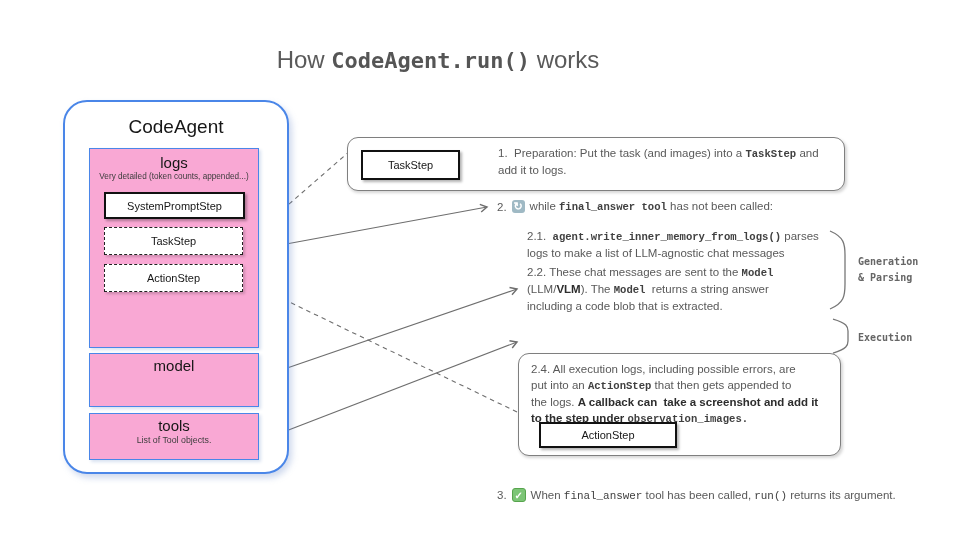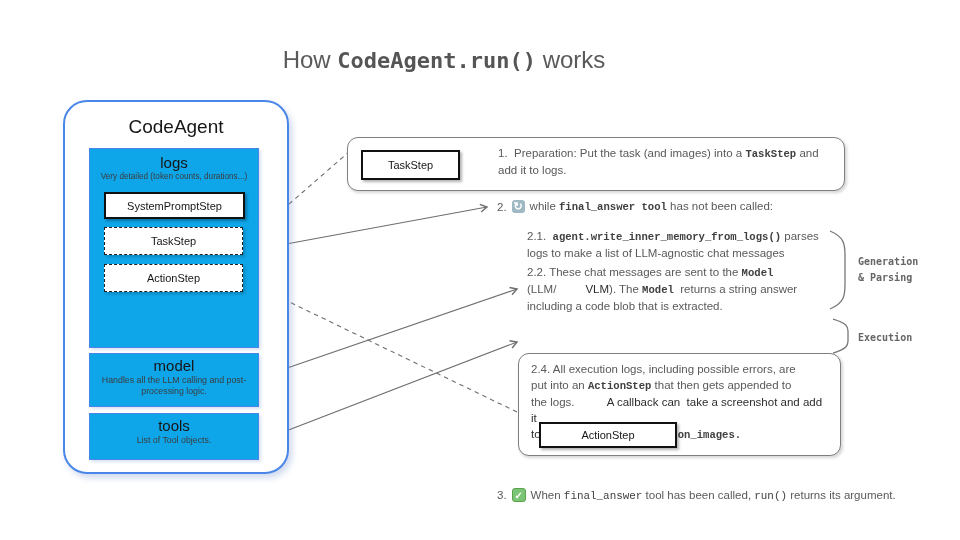--- a/index.html
+++ b/index.html
@@ -1,28 +1,28 @@
 <!DOCTYPE html>
 <html><head>
 <meta charset="utf-8">
 <style>
   html,body{margin:0;padding:0;background:#ffffff;}
   .canvas{position:relative;width:960px;height:540px;background:#fff;overflow:hidden;
           font-family:"Liberation Sans",sans-serif;color:#595959;}
   .abs{position:absolute;}
   
-  .page-title{position:absolute;left:18px;top:46px;width:852px;text-align:center;
+  .page-title{position:absolute;left:12px;top:46px;width:852px;text-align:center;
               font-size:24px;color:#5a5a5a;white-space:pre;}
   .title-code{font-family:"DejaVu Sans Mono",monospace;font-weight:bold;font-size:22px;color:#555;}
   
   .codeagent{left:63px;top:100px;width:222px;height:370px;border:2px solid #4a86e8;
              border-radius:24px;background:#fff;box-shadow:3px 4px 6px rgba(120,150,205,.35);}
   .ca-title{position:absolute;left:0;top:14px;width:100%;text-align:center;
             font-size:19px;color:#161616;}
-  .bluebox{position:absolute;border:1.5px solid #4a86e8;background:#0ea5e9;
+  .bluebox{position:absolute;border:1.5px solid #4a86e8;background:#f9a8d4;
            box-shadow:2px 2px 3px rgba(130,160,210,.3);}
   .logs{left:24px;top:46px;width:168px;height:198px;}
   .logs-title{margin-top:5px;text-align:center;font-size:15px;color:#161616;}
   .logs-sub{text-align:center;font-size:8.2px;color:#3c3c3c;margin-top:1px;}
   .stepbox{position:absolute;left:14px;width:137px;background:#fff;text-align:center;
            font-size:11px;color:#161616;display:flex;align-items:center;justify-content:center;}
   .stepbox.solid{border:2px solid #111;box-shadow:1.5px 2px 2.5px rgba(0,0,0,.3);}
   .stepbox.dashed{border:1.5px dashed #222;box-shadow:1.5px 2px 2.5px rgba(0,0,0,.18);}
   .sp-step{top:43px;height:23px;}
   .task-step{top:78px;height:26px;}
@@ -39,21 +39,21 @@
   .note24{left:518px;top:353px;width:321px;height:101px;}
   .minibox{position:absolute;border:2px solid #111;background:#fff;display:flex;
            align-items:center;justify-content:center;font-size:11px;color:#161616;
            box-shadow:1.5px 2px 2.5px rgba(0,0,0,.3);}
   .mini-task{left:13px;top:12px;width:95px;height:26px;}
   .mini-action{left:20px;top:68px;width:134px;height:22px;}
   .note-text{font-size:11.5px;line-height:16px;color:#595959;white-space:pre-wrap;}
   .rich{white-space:pre-wrap;}
   .seg-code{font-family:"Liberation Mono",monospace;font-weight:bold;font-size:0.92em;color:#404040;}
   .seg-codeplain{font-family:"Liberation Mono",monospace;font-size:0.95em;color:#404040;}
-  .seg-bold{font-weight:normal;color:#2d2d2d;padding-left:29px;}
+  .seg-bold{font-weight:bold;color:#2d2d2d;}
   .n1-text{left:150px;top:7px;width:340px;position:absolute;}
   .n24-text{left:12px;top:7px;width:300px;position:absolute;}
   .numline{position:absolute;font-size:11.5px;color:#595959;display:flex;
            align-items:center;gap:5px;}
   .line2{left:497px;top:200px;}
   .line3{left:497px;top:488px;}
   .emoji-sq{display:inline-flex;align-items:center;justify-content:center;
             width:13px;height:13px;border-radius:3px;font-size:11px;line-height:13px;}
   .loop-icon{background:#9fb9c4;color:#fff;font-weight:bold;}
   .check-icon{background:#7cc576;border:1px solid #57a44d;color:#fff;font-weight:bold;
@@ -93,29 +93,28 @@
     <path d="M833,319 C847,323 848,327 848,331 L848,341 C848,345 847,349 833,353" fill="none" stroke="#777" stroke-width="1.3"></path>
   </svg>
 
   <div class="page-title"><span>How </span><span class="title-code">CodeAgent.run()</span><span> works</span></div>
 
   <div class="abs codeagent">
     <div class="ca-title">CodeAgent</div>
 
     <div class="bluebox logs">
       <div class="logs-title">logs</div>
-      <div class="logs-sub">Very detailed (token counts, durations...)</div>
+      <div class="logs-sub">Very detailed (token counts, appended...)</div>
       <div class="stepbox solid sp-step">SystemPromptStep</div>
       <div class="stepbox dashed task-step">TaskStep</div>
       <div class="stepbox dashed action-step">ActionStep</div>
     </div>
 
     <div class="bluebox model">
       <div class="sub-title">model</div>
-      <div class="sub-sub">Handles all the LLM calling and post-processing logic.</div>
     </div>
 
     <div class="bluebox tools">
       <div class="sub-title">tools</div>
       <div class="sub-sub">List of Tool objects.</div>
     </div>
   </div>
 
   <div class="abs notebox note1">
     <div class="minibox mini-task">TaskStep</div>

